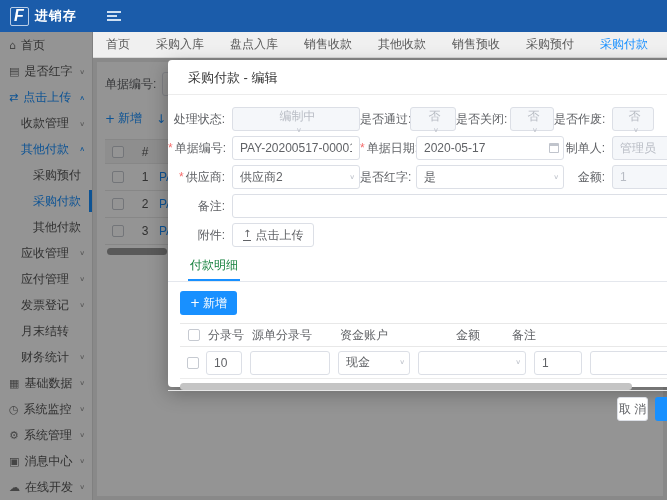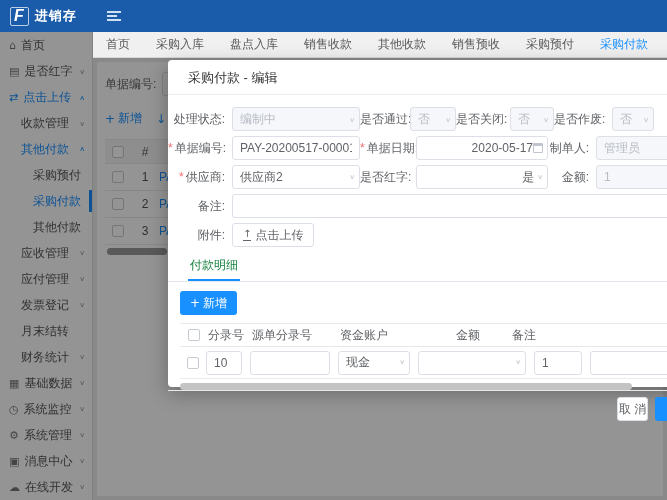--- a/index.html
+++ b/index.html
@@ -63,22 +63,22 @@
   .frow { display:flex; align-items:center; height:24px; margin-bottom:5px; }
   .flabel { color:#606266; text-align:right; padding-right:7px; white-space:nowrap; font-size:12px; }
   .req { color:#f56c6c; margin-right:2px; }
   .lc1 { width:64px; } .lc2a { width:50px; } .lc2b { width:54px; } .lc2c { width:58px; }
   .lc2 { width:56px; } .lc3 { width:48px; }
 
   .ipt { height:24px; border:1px solid #dcdfe6; border-radius:3px; padding:0 7px; font-size:12px; color:#606266; background:#fff; font-family:"Liberation Sans","DejaVu Sans",sans-serif; }
   .ipt:disabled, .ipt.disabled { background:#f5f7fa; color:#b8bcc4; }
   .sel { height:24px; border:1px solid #dcdfe6; border-radius:3px; padding:0 4px 0 7px; display:flex; align-items:center; justify-content:space-between; color:#606266; background:#fff; cursor:pointer; }
   .sel .arrow { color:#c0c4cc; font-size:8px; transform:scaleY(.8); margin-left:3px; }
-  .sel.disabled { background:#f5f7fa; color:#b8bcc4; }
-  .fw1 { width:128px; } .fw2 { width:132px;justify-content:flex-end; } .fw3 { width:128px; }
+  .sel.disabled { background:#f5f7fa; color:#b8bcc4;flex-direction:column; }
+  .fw1 { width:128px; } .fw2 { width:148px; } .fw3 { width:128px; }
   .sel-s { width:46px; } .sel-s2 { width:44px; } .sel-s3 { width:42px; }
   .fw-remark { width:624px; }
 
   .upload-btn { height:24px; border:1px solid #dcdfe6; border-radius:3px; background:#fff; color:#606266; font-size:12px; padding:0 10px; display:flex; align-items:center; gap:4px; cursor:pointer; }
   .upload-btn .up-ic { font-size:10px; line-height:10px; border-bottom:1px solid #606266; padding-bottom:1px; }
 
   #detail-tabs { margin-top:7px; border-bottom:1px solid #e4e7ed; padding-left:20px; }
   #detail-tab { display:inline-block; padding:3px 2px 5px; color:#15803d; border-bottom:2px solid #1890ff; cursor:pointer; }
 
   .btn-primary { height:24px; background:#1890ff; color:#fff; border:none; border-radius:3px; font-size:12px; padding:0 10px; display:inline-flex; align-items:center; gap:3px; cursor:pointer; }

